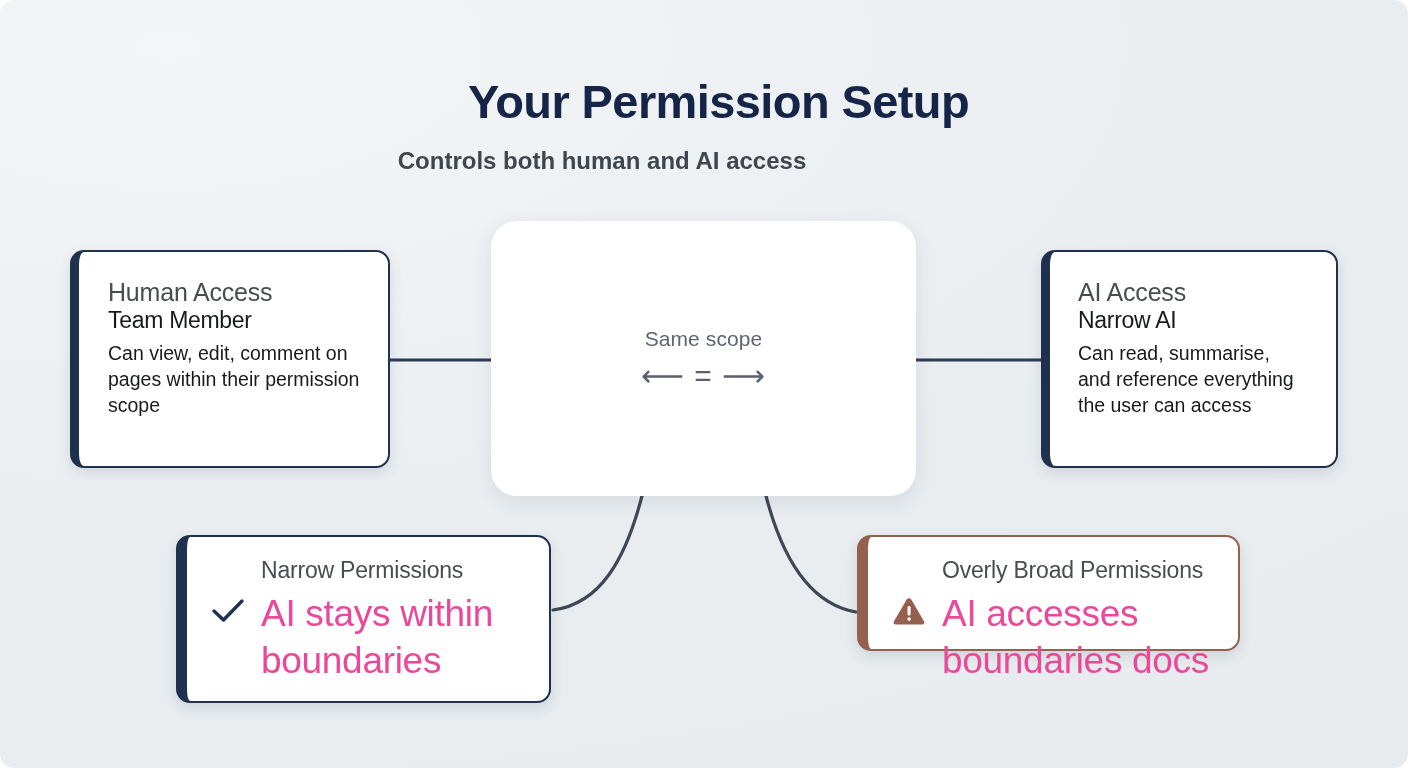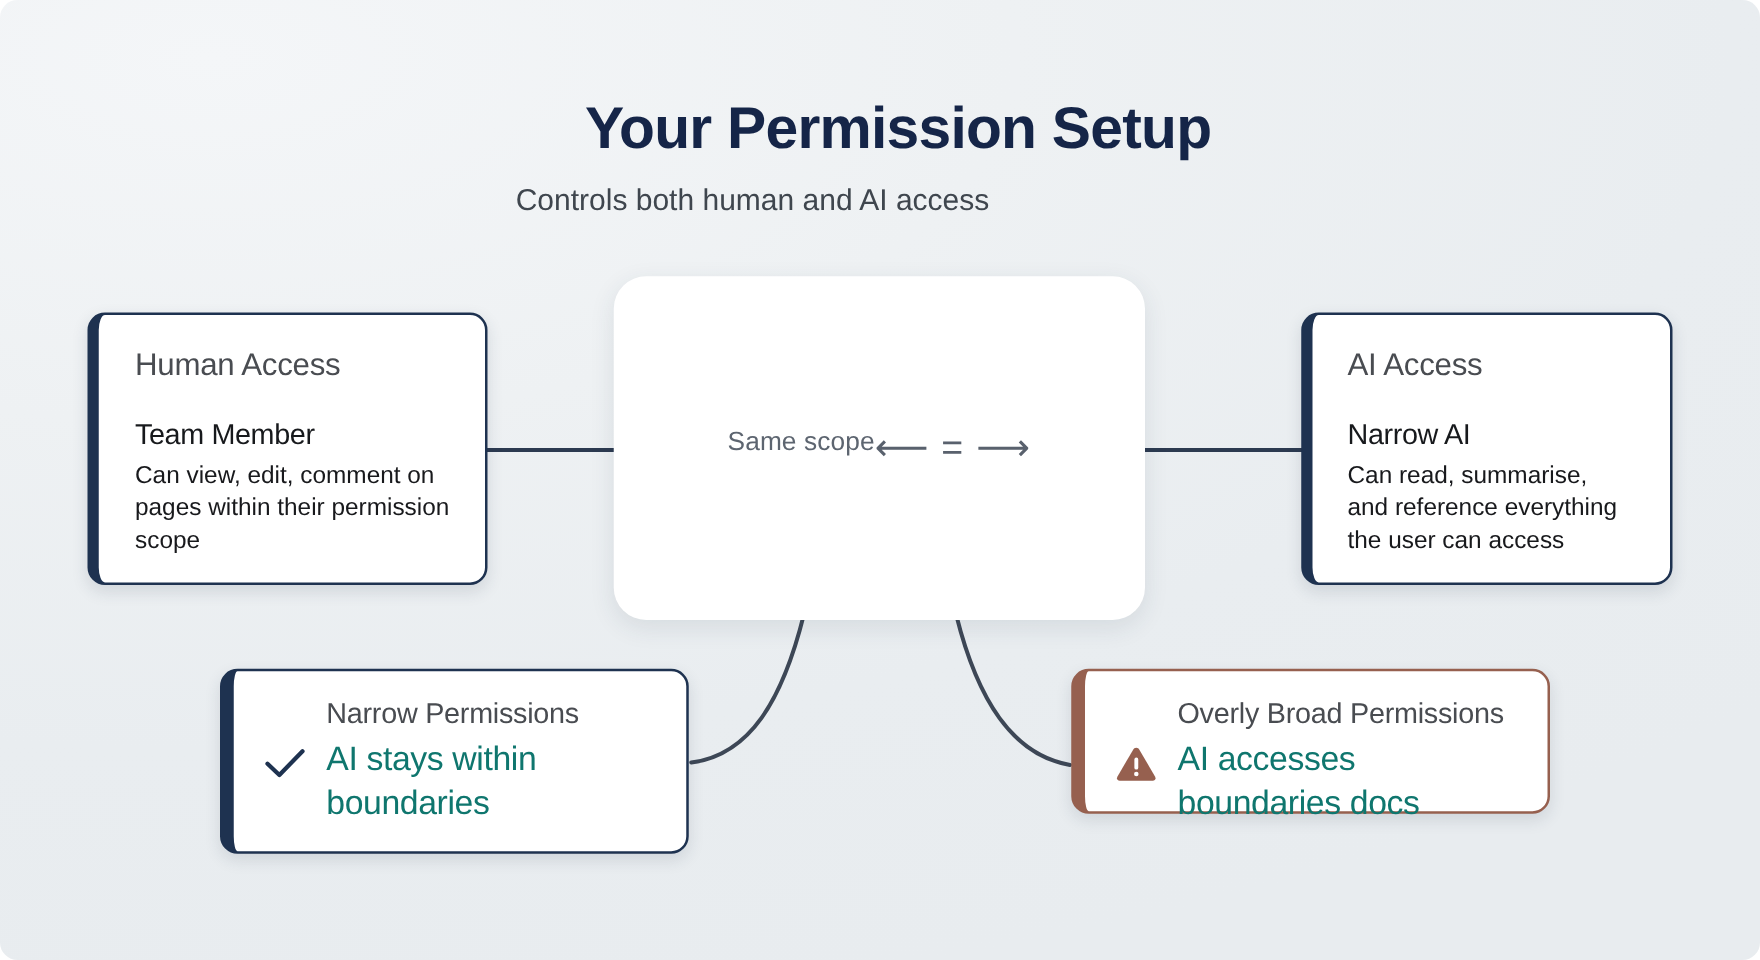--- a/index.html
+++ b/index.html
@@ -44,21 +44,21 @@
     color: #152548;
     padding-left: 29px;
   }
   .page-subtitle {
     position: absolute;
     top: 147px;
     left: 0;
     width: 1204px;
     text-align: center;
     font-size: 24px;
-    font-weight: 400;
+    font-weight: 700;
     color: #3f464e;
   }
 
   
   .card {
     position: absolute;
     background: #ffffff;
     z-index: 3;
   }
 
@@ -83,33 +83,33 @@
   }
   .card-desc {
     font-size: 19.5px;
     line-height: 1.33;
     color: #18191c;
   }
 
   #card-human { left: 70px;  top: 250px; width: 320px; height: 218px; padding: 26px 22px 0 29px; }
   #card-ai    { left: 1041px; top: 250px; width: 297px; height: 218px; padding: 26px 34px 0 28px; }
 
-  #card-human .card-eyebrow, #card-ai .card-eyebrow { margin-bottom: 27px; }
+  #card-human .card-eyebrow, #card-ai .card-eyebrow { }
   #card-human .card-heading, #card-ai .card-heading { margin-bottom: 7px; }
 
   
   #card-center {
     left: 491px;
     top: 221px;
     width: 425px;
     height: 275px;
     border-radius: 26px;
     box-shadow: 0 6px 20px rgba(40, 55, 80, 0.10);
     display: flex;
-    flex-direction: row;
+    flex-direction: column;
     align-items: center;
     justify-content: center;
   }
   .scope-label {
     font-size: 21px;
     color: #5d6570;
     margin-bottom: 10px;
     letter-spacing: 0.1px;
   }
   .scope-symbol {
@@ -122,21 +122,21 @@
   
   .outcome-card {
     border-radius: 14px;
     border: 2px solid #1e3250;
     border-left-width: 11px;
     box-shadow: 0 5px 13px rgba(35, 52, 80, 0.13);
     padding: 20px 24px 0 22px;
   }
   .outcome-card.danger { border-color: #96604f; }
 
-  #card-narrow { left: 176px; top: 535px; width: 375px; height: 148px; }
+  #card-narrow { left: 176px; top: 535px; width: 375px; height: 168px; }
   #card-broad  { left: 857px; top: 535px; width: 383px; height: 116px; }
 
   .outcome-eyebrow {
     font-size: 23px;
     color: #494c51;
     margin-left: 52px;
     margin-bottom: 6px;
     letter-spacing: -0.2px;
   }
   .outcome-body {
@@ -147,23 +147,23 @@
   .outcome-icon {
     flex: 0 0 auto;
     width: 38px;
     height: 38px;
     display: flex;
     align-items: center;
     justify-content: center;
     margin-top: 2px;
   }
   .outcome-text {
-    font-size: 27px;
+    font-size: 37px;
     line-height: 1.28;
-    color: #0f766e;
+    color: #ec4899;
     letter-spacing: -0.3px;
   }
 </style>
 </head>
 <body>
 
 <div id="stage">
 
   <svg id="connectors" viewBox="0 0 1408 768" width="1408" height="768" aria-hidden="true">
     <line x1="388" y1="360" x2="494" y2="360" stroke="#2c3a50" stroke-width="3.2"></line>

